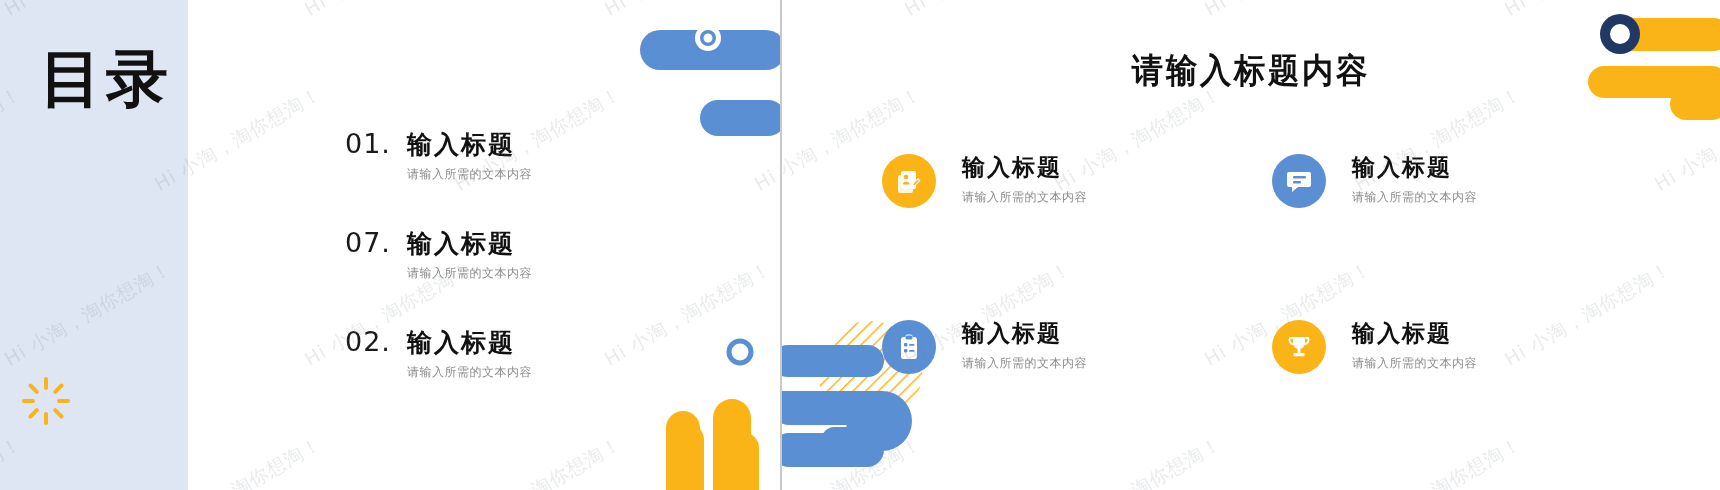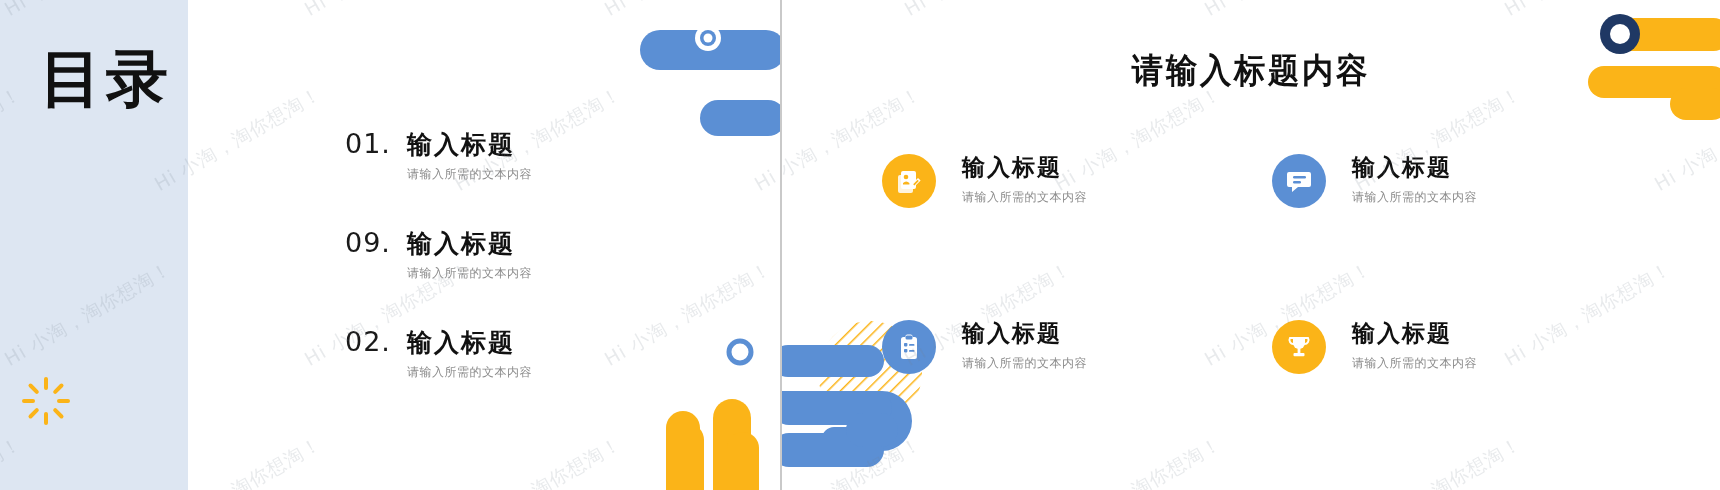--- a/index.html
+++ b/index.html
@@ -152,21 +152,21 @@
       <div class="toc-item">
         <div class="toc-row">
           <span class="toc-num">01.</span>
           <span class="toc-title">输入标题</span>
         </div>
         <div class="toc-sub">请输入所需的文本内容</div>
       </div>
 
       <div class="toc-item">
         <div class="toc-row">
-          <span class="toc-num">09.</span>
+          <span class="toc-num">07.</span>
           <span class="toc-title">输入标题</span>
         </div>
         <div class="toc-sub">请输入所需的文本内容</div>
       </div>
 
       <div class="toc-item">
         <div class="toc-row">
           <span class="toc-num">02.</span>
           <span class="toc-title">输入标题</span>
         </div>

